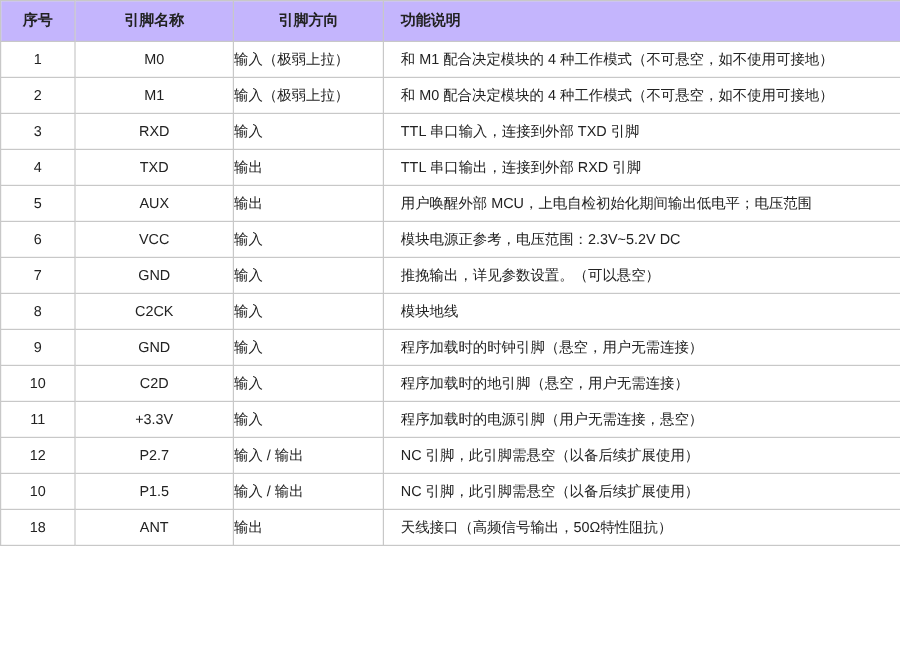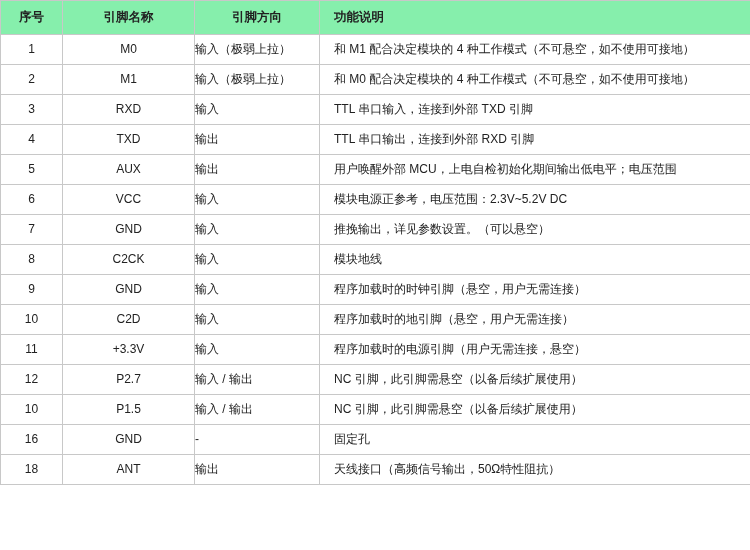--- a/index.html
+++ b/index.html
@@ -25,21 +25,21 @@
     font-size: 12px;
     font-weight: normal;
     line-height: 1.2;
     padding: 0;
     height: 30px;
     vertical-align: middle;
     color: #222222;
     box-sizing: border-box;
   }
   .pin-table thead th {
-    background: #86efac;
+    background: #c4b5fd;
     font-weight: bold;
     height: 34px;
     font-size: 12.5px;
   }
   .col-idx   { width: 62px;  text-align: center; }
   .col-name  { width: 132px; text-align: center; }
   .col-dir   { width: 125px; text-align: left; }
   .col-desc  { width: 431px; text-align: left; }
   .pin-table thead th.col-desc { text-align: left; padding-left: 14px; }
   .pin-table tbody td.col-desc { padding-left: 14px; }
@@ -134,25 +134,19 @@
       <td class="col-dir">输入 / 输出</td>
       <td class="col-desc">NC 引脚，此引脚需悬空（以备后续扩展使用）</td>
     </tr>
     <tr>
       <td class="col-idx">10</td>
       <td class="col-name">P1.5</td>
       <td class="col-dir">输入 / 输出</td>
       <td class="col-desc">NC 引脚，此引脚需悬空（以备后续扩展使用）</td>
     </tr>
     <tr>
-      <td class="col-idx">16</td>
-      <td class="col-name">GND</td>
-      <td class="col-dir">-</td>
-      <td class="col-desc">固定孔</td>
-    </tr>
-    <tr>
       <td class="col-idx">18</td>
       <td class="col-name">ANT</td>
       <td class="col-dir">输出</td>
       <td class="col-desc">天线接口（高频信号输出，50Ω特性阻抗）</td>
     </tr>
   </tbody>
 </table>
 
 </body></html>

